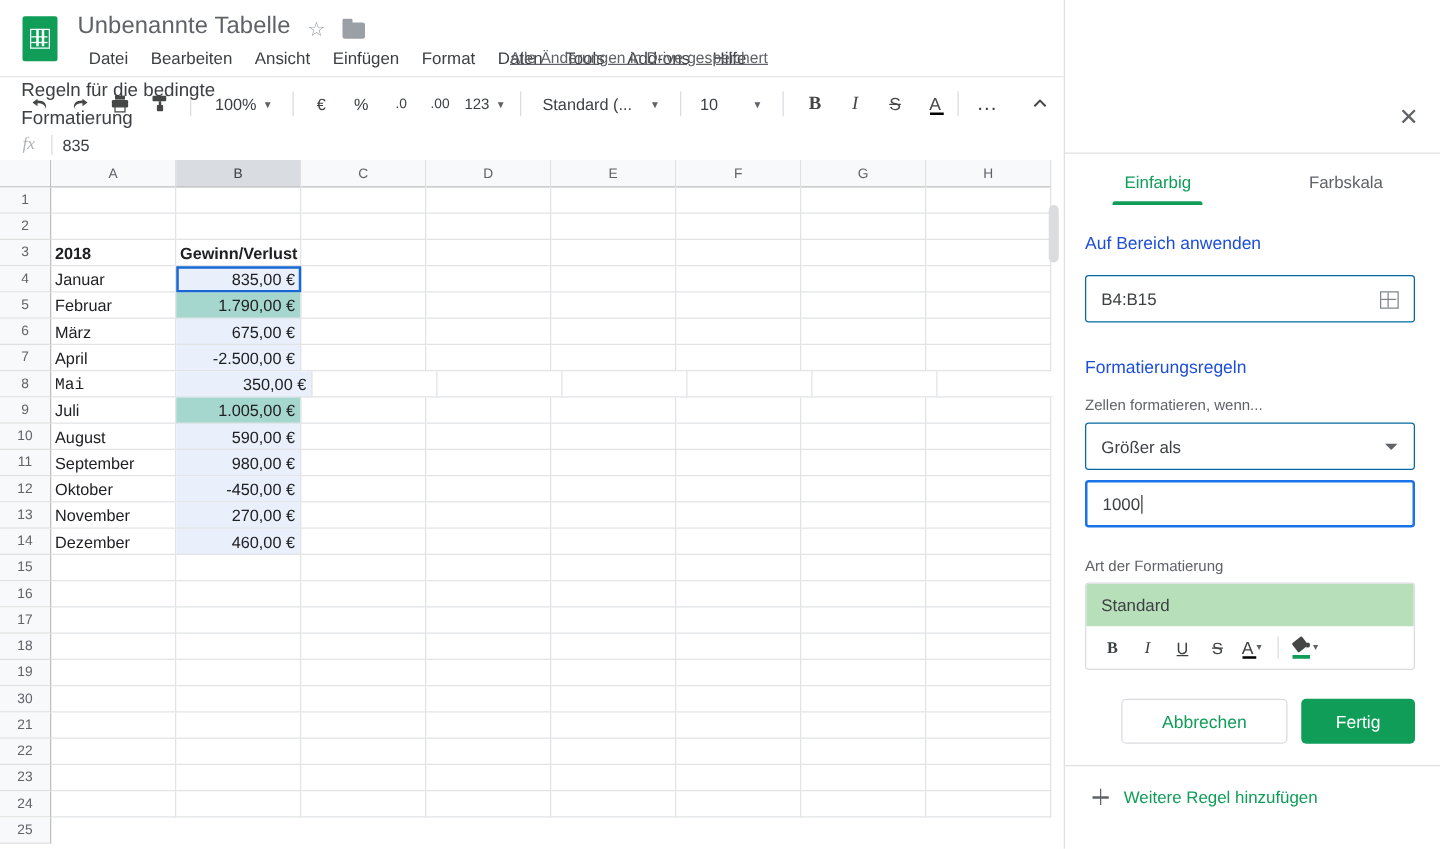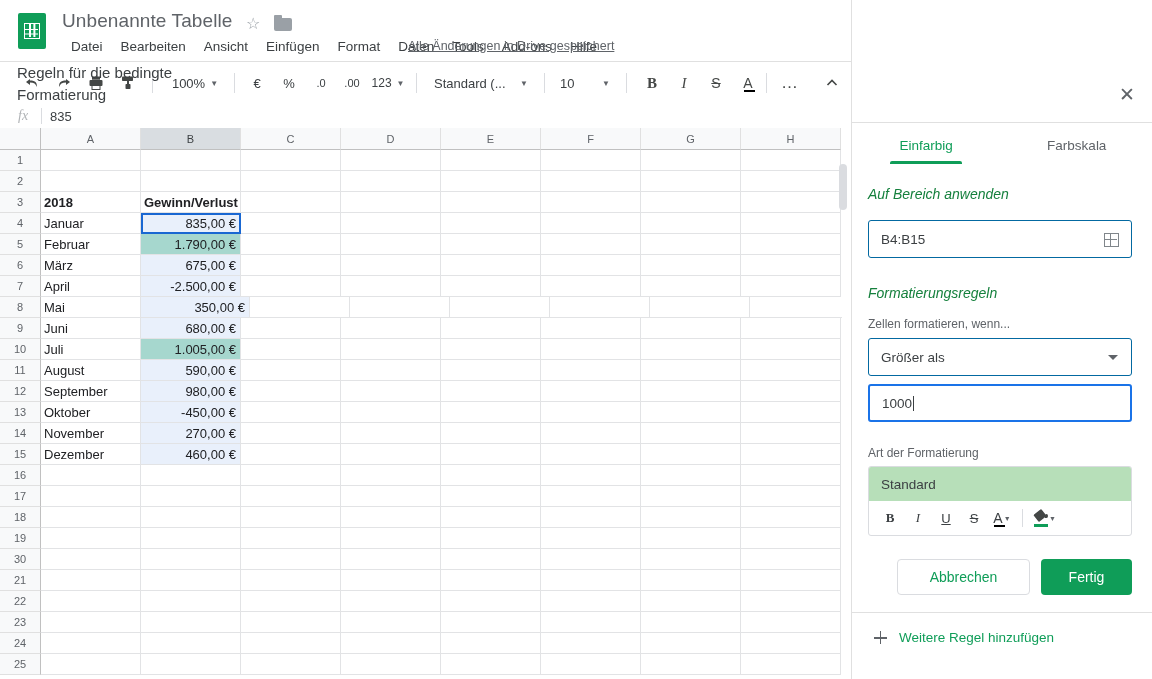--- a/index.html
+++ b/index.html
@@ -156,21 +156,21 @@
   .tab {
     flex:1; display:flex; align-items:center; justify-content:center;
     font-size:13.5px; color:#5f6368; cursor:pointer; position:relative;
   }
   .tab.active { color:#0f9d58; font-weight:500; }
   .tab.active:after {
     content:""; position:absolute; left:50%; transform:translateX(-50%); bottom:0;
     width:72px; height:3px; background:#0f9d58; border-radius:2px 2px 0 0;
   }
   .lbl-section {
-    position:absolute; left:868px; font-size:14px; color:#15803d;font-style:italic;
+    position:absolute; left:868px; font-size:14px; color:#1d4ed8;
   }
   .lbl-small {
     position:absolute; left:868px; font-size:12px; color:#5f6368;
   }
   .field {
     position:absolute; left:868px; width:264px; height:38px;
     border:1px solid #0369a1; border-radius:3px; background:#fff;
     display:flex; align-items:center; padding:0 12px;
     font-size:13.5px; color:#3c4043; cursor:text;
   }
@@ -498,32 +498,22 @@
           <div class="cell" style="width: 100px;">April</div>
           <div class="cell num sel-range" style="width: 100px;">-2.500,00 €</div>
           <div class="cell" style="width: 100px;"></div>
           <div class="cell" style="width: 100px;"></div>
           <div class="cell" style="width: 100px;"></div>
           <div class="cell" style="width: 100px;"></div>
           <div class="cell" style="width: 100px;"></div>
           <div class="cell" style="width: 100px;"></div>
         </div>
         <div class="grid-row">
-          <div class="cell" style="width: 100px;">Mai</div>
+          <div class="cell" style="width: 100px; font-family: Liberation Mono, monospace;">Mai</div>
           <div class="cell num sel-range" style="width: 109px;">350,00 €</div>
-          <div class="cell" style="width: 100px;"></div>
-          <div class="cell" style="width: 100px;"></div>
-          <div class="cell" style="width: 100px;"></div>
-          <div class="cell" style="width: 100px;"></div>
-          <div class="cell" style="width: 100px;"></div>
-          <div class="cell" style="width: 100px;"></div>
-        </div>
-        <div class="grid-row">
-          <div class="cell" style="width: 100px;">Juni</div>
-          <div class="cell num sel-range" style="width: 100px;">680,00 €</div>
           <div class="cell" style="width: 100px;"></div>
           <div class="cell" style="width: 100px;"></div>
           <div class="cell" style="width: 100px;"></div>
           <div class="cell" style="width: 100px;"></div>
           <div class="cell" style="width: 100px;"></div>
           <div class="cell" style="width: 100px;"></div>
         </div>
         <div class="grid-row">
           <div class="cell" style="width: 100px;">Juli</div>
           <div class="cell num match" style="width: 100px;">1.005,00 €</div>

